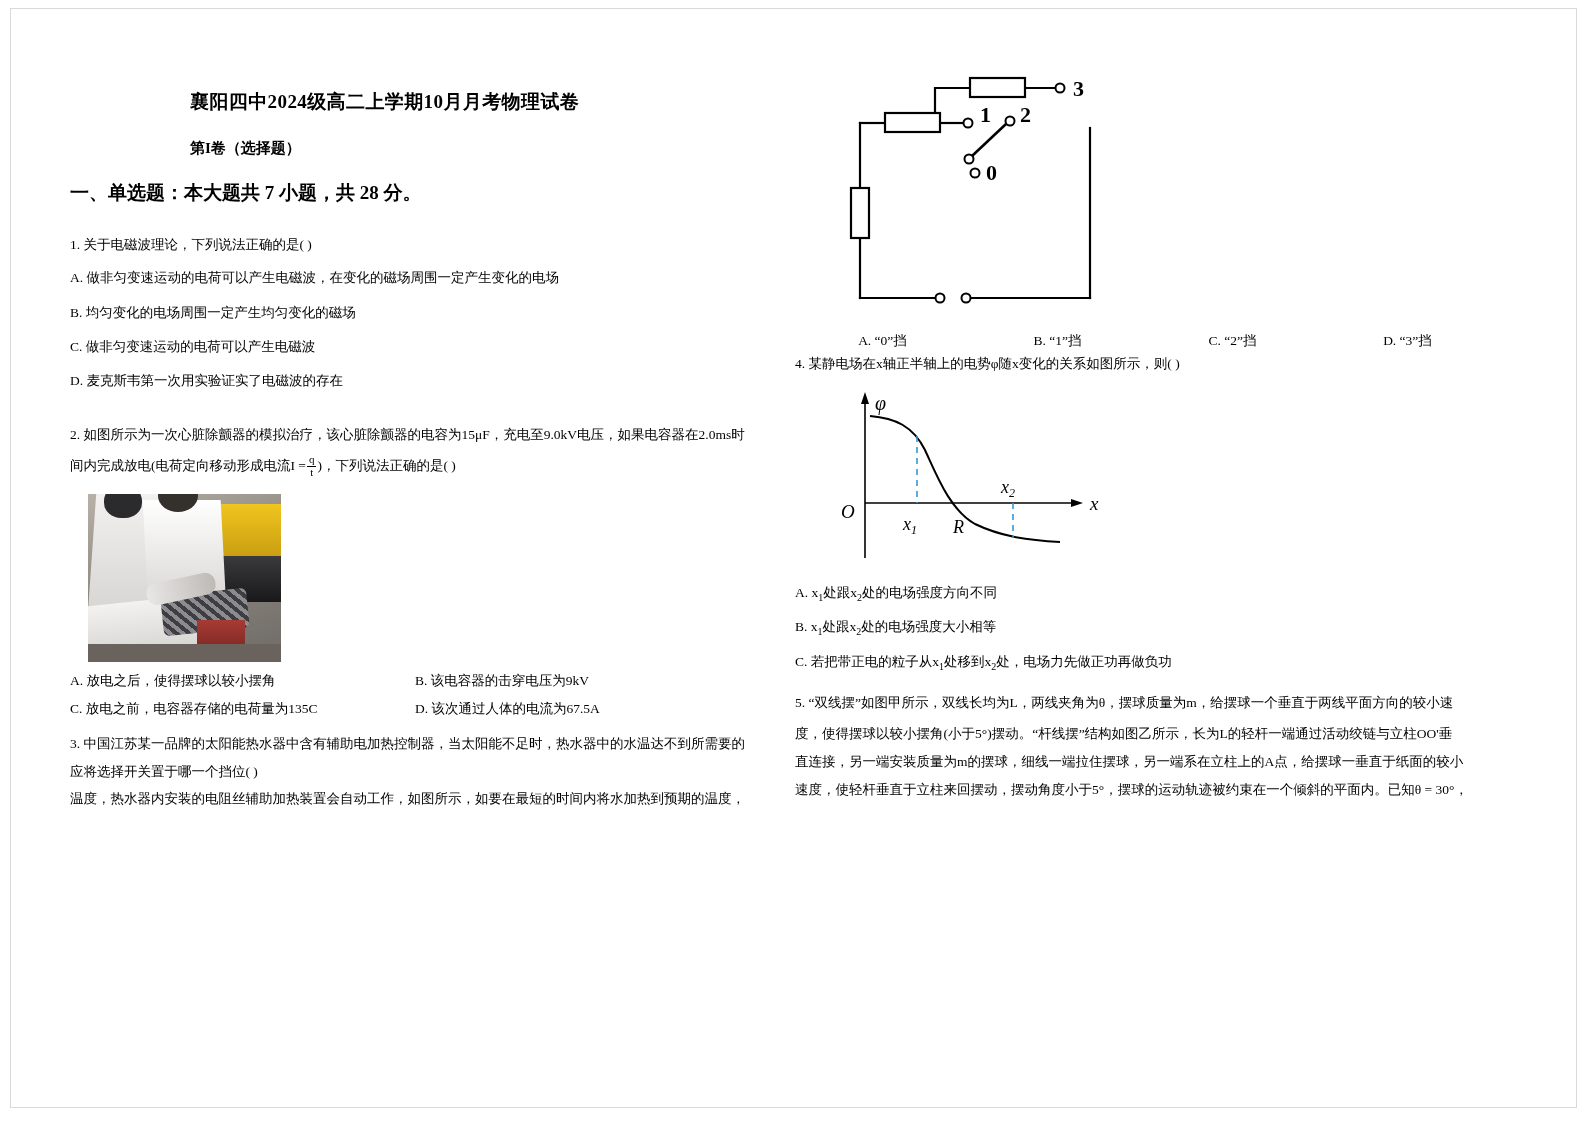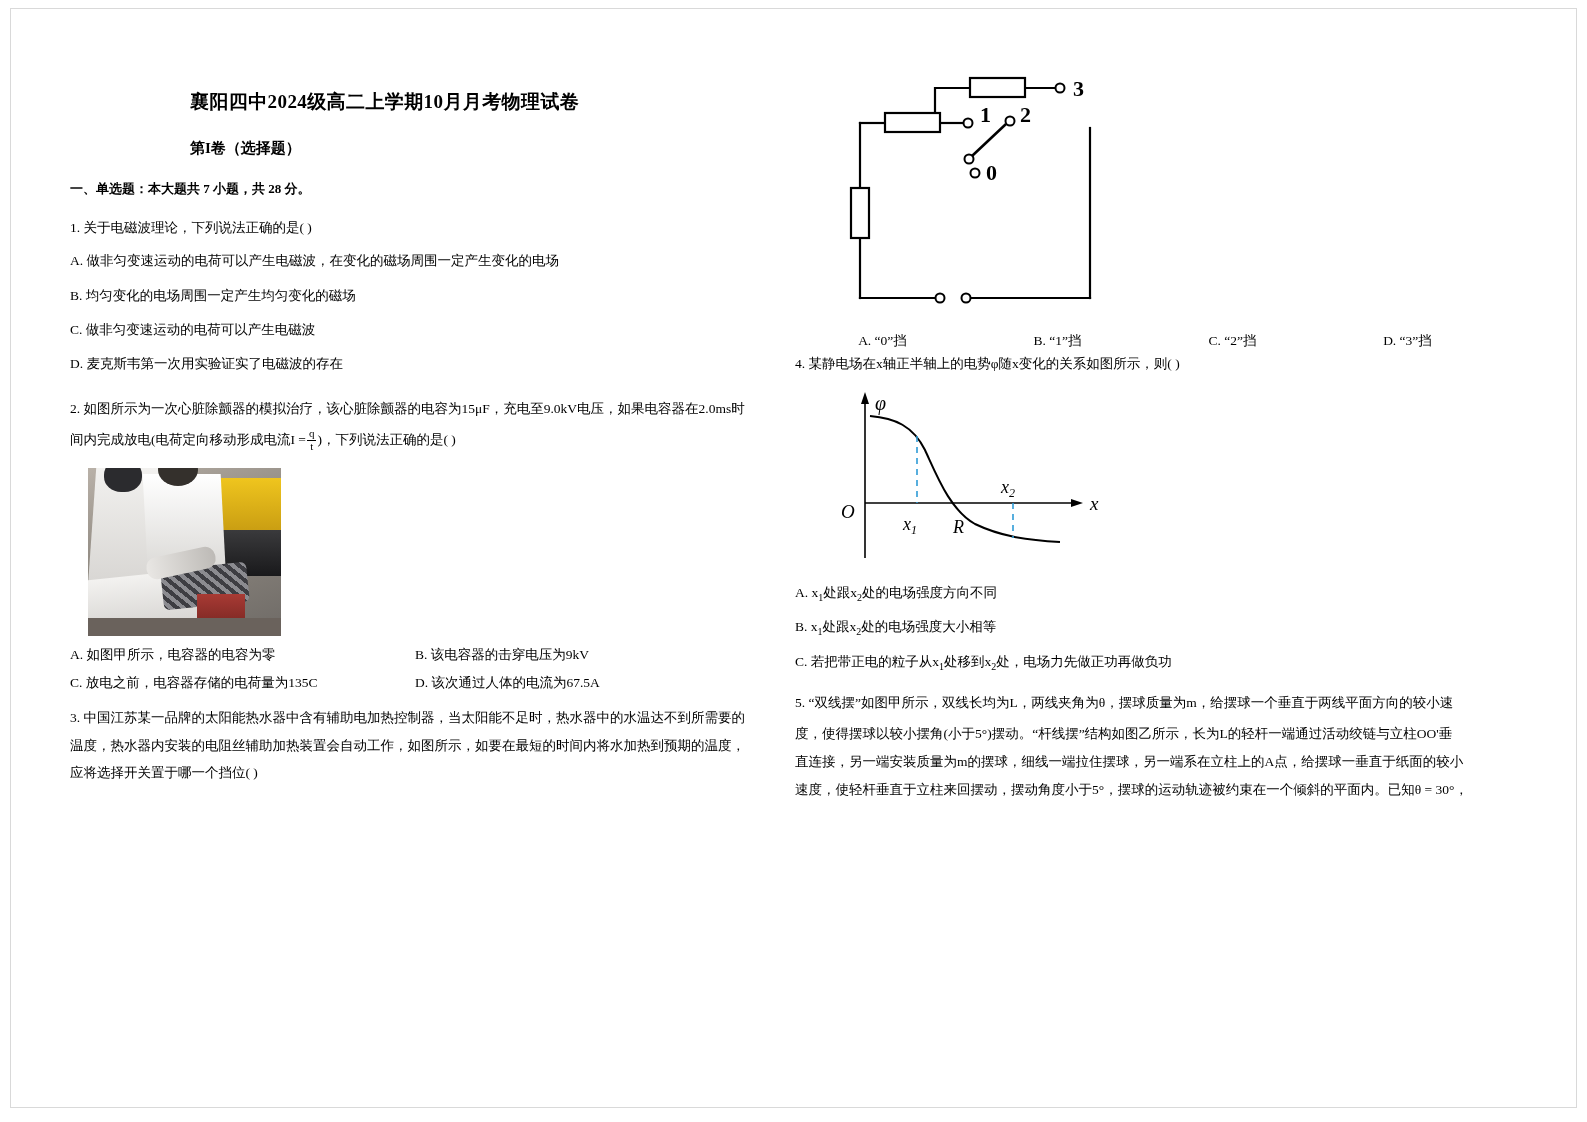--- a/index.html
+++ b/index.html
@@ -48,28 +48,28 @@
     line-height: 1.5;
     margin: 28px 0 0 120px;
     letter-spacing: 0.4px;
   }
   .subtitle {
     font-size: 15px;
     font-weight: bold;
     margin: 22px 0 0 120px;
   }
   .section-head {
-    font-size: 13px;
+    font-size: 19px;
     font-weight: bold;
     margin-top: 22px;
   }
   .q {
     font-size: 13.5px;
     line-height: 2.05;
-    margin-top: 16px;
+    margin-top: 25px;
     text-align: justify;
   }
   .opt {
     font-size: 13.5px;
     line-height: 2.1;
     margin-top: 6px;
   }
   .opt-row {
     display: flex;
     font-size: 13.5px;
@@ -200,31 +200,31 @@
       <div class="coat-b"></div>
       <div class="head-b"></div>
       <div class="bed"></div>
       <div class="patient"></div>
       <div class="arm"></div>
       <div class="red"></div>
       <div class="floor"></div>
     </div>
 
     <div class="opt-row">
-      <div class="o">A. 如图甲所示，电容器的电容为零</div>
+      <div class="o">A. 放电之后，使得摆球以较小摆角</div>
       <div class="o">B. 该电容器的击穿电压为9kV</div>
     </div>
     <div class="opt-row">
       <div class="o">C. 放电之前，电容器存储的电荷量为135C</div>
       <div class="o">D. 该次通过人体的电流为67.5A</div>
     </div>
 
     <div class="q" style="margin-top:12px;">3. 中国江苏某一品牌的太阳能热水器中含有辅助电加热控制器，当太阳能不足时，热水器中的水温达不到所需要的</div>
+    <div class="q" style="margin-top:0;">应将选择开关置于哪一个挡位(    )</div>
     <div class="q" style="margin-top:0;">温度，热水器内安装的电阻丝辅助加热装置会自动工作，如图所示，如要在最短的时间内将水加热到预期的温度，</div>
-    <div class="q" style="margin-top:0;">应将选择开关置于哪一个挡位(    )</div>
   </div>
 
   <div class="col-right">
 
     <div class="fig-circuit">
       <svg width="420" height="250" viewBox="0 0 420 250">
         <g fill="none" stroke="#000" stroke-width="2.2" stroke-linecap="square">
 
           <path d="M40 55 L40 230"></path>
 

